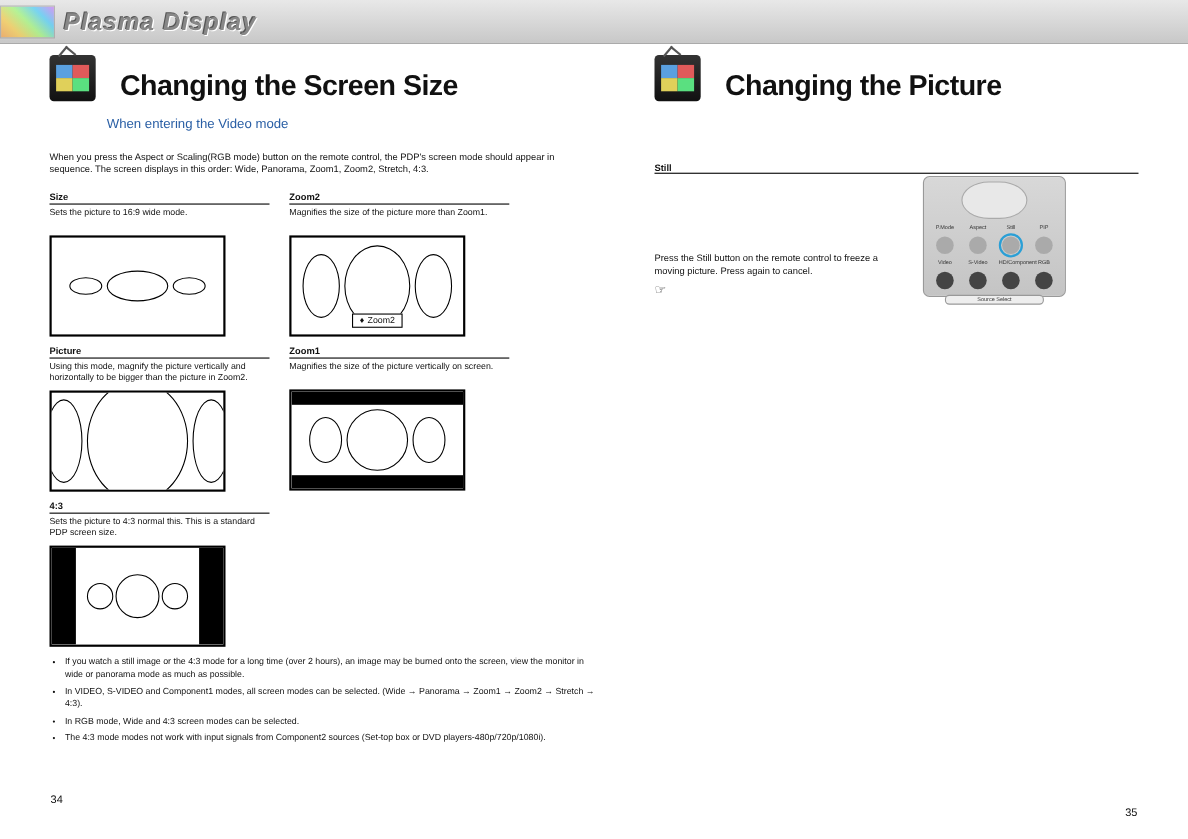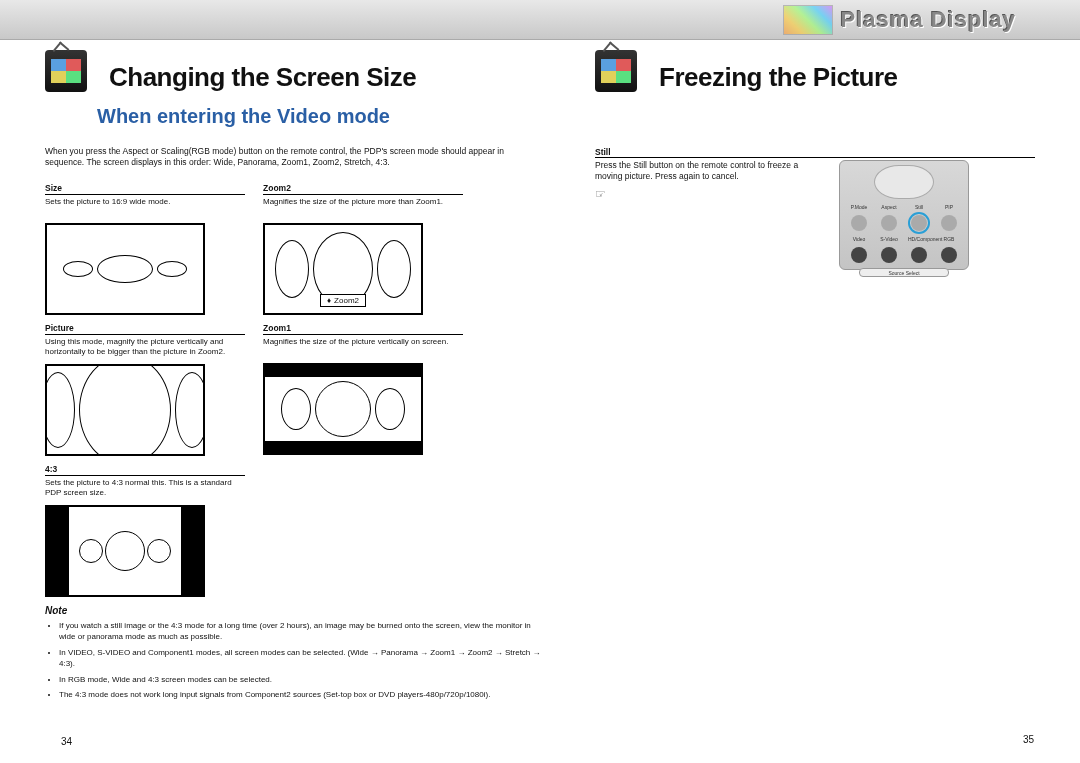--- a/index.html
+++ b/index.html
@@ -12,23 +12,23 @@
     width: 1080px;
     height: 763px;
     overflow: hidden;
   }
   .top-bar {
     height: 40px;
     background: linear-gradient(to bottom, #e8e8e8 0%, #d8d8d8 50%, #c8c8c8 100%);
     border-bottom: 1px solid #aaa;
     display: flex;
     align-items: center;
-    justify-content: flex-end;
-    padding-right: 64px;
+    padding-right: 92px;
     position: relative;
+    font-style: italic;
   }
   .logo-title {
     font-family: Arial, sans-serif;
     font-size: 22px;
     font-weight: bold;
     color: #888;
     text-shadow: 1px 1px 0 #fff, -1px -1px 0 #555;
     letter-spacing: 1px;
   }
   .logo-chip {
@@ -85,23 +85,23 @@
   .tv-screen div:nth-child(4){background:#5ae080;}
   h1.main-title {
     margin: 12px;
     font-family: Arial, sans-serif;
     font-size: 26px;
     font-weight: bold;
     letter-spacing: -0.5px;
   }
   .subtitle {
     color: #2a5fa5;
-    font-size: 20px;
+    font-size: 12px;
     margin: 12px 0 0 52px;
-    font-weight: bold;
+    font-weight: normal;
   }
   .intro {
     margin: 18px 0 0 0;
     font-size: 8.5px;
     line-height: 1.35;
   }
   .modes-grid {
     display: grid;
     grid-template-columns: 200px 200px;
     column-gap: 18px;
@@ -153,21 +153,21 @@
   }
   .note-block { margin-top: 8px; }
   .note-title { font-style: italic; font-weight: bold; font-size: 10px; }
   .note-list { margin: 4px 0 0 14px; padding:0; font-size:8px; line-height:1.45;}
   .note-list li { margin-bottom: 4px; }
   .still-head { margin-top: 42px; }
   .still-head h5 {
     margin:0 0 2px 0; font-size:8.5px; font-weight:bold;
     border-bottom:1px solid #000;
   }
-  .still-body { display:flex; gap:14px; align-items:flex-start; margin-top:2px;}
+  .still-body { display:flex; gap:14px; align-items:flex-end; margin-top:2px;}
   .still-text { font-size:8.5px; line-height:1.35; width:230px;}
   .hand-icon { font-size:12px; margin-top:4px; opacity:.8;}
   .remote {
     width: 130px; height: 110px;
     background: linear-gradient(#d8d8d8,#c4c4c4);
     border-radius: 6px;
     border:1px solid #999;
     padding:4px;
     font-size:5.5px;
     color:#333;
@@ -177,21 +177,21 @@
     width:60px;height:34px;margin:0 auto 4px;
     background:#e8e8e8;border-radius:50%/60%;border:1px solid #aaa;
     position:relative;
   }
   .remote-row { display:flex; justify-content:space-around; margin:5px 0;}
   .rbtn { width:16px;height:16px;border-radius:50%;background:#444;display:flex;align-items:center;justify-content:center;}
   .rbtn.lt{background:#aaa;}
   .rbtn.hl{outline:2px solid #2a9fd6; outline-offset:1px;}
   .remote-row span.lbl{font-size:5px;text-align:center;width:22px;}
   .source-bar{margin:4px auto 0;width:90px;height:9px;background:#eee;border:1px solid #999;border-radius:4px;text-align:center;font-size:5px;line-height:9px;}
-  .page-num-left { position:fixed; left:46px; bottom:16px; font-size:10px;margin-left:15px; }
+  .page-num-left { position:fixed; left:46px; bottom:30px; font-size:10px; }
   .page-num-right { position:fixed; right:46px; bottom:18px; font-size:10px; }
 </style>
 </head>
 <body>
 
 <div class="top-bar">
   <div class="logo-chip"></div>
   <div class="logo-title">Plasma Display</div>
 </div>
 
@@ -278,41 +278,40 @@
             <div class="ell" style="width:24px;height:24px;"></div>
             <div class="ell" style="width:40px;height:40px;"></div>
             <div class="ell" style="width:24px;height:24px;"></div>
           </div>
         </div>
       </div>
 
     </div>
 
     <div class="note-block">
-      <div class="note-title">Note</div>
       <ul class="note-list">
         <li>If you watch a still image or the 4:3 mode for a long time (over 2 hours), an image may be burned onto the screen, view the monitor in wide or panorama mode as much as possible.</li>
         <li>In VIDEO, S-VIDEO and Component1 modes, all screen modes can be selected. (Wide → Panorama → Zoom1 → Zoom2 → Stretch → 4:3).</li>
         <li>In RGB mode, Wide and 4:3 screen modes can be selected.</li>
-        <li>The 4:3 mode does not work long input signals from Component2 sources (Set-top box or DVD players-480p/720p/1080i).</li>
+        <li>The 4:3 mode modes not work with input signals from Component2 sources (Set-top box or DVD players-480p/720p/1080i).</li>
       </ul>
     </div>
   </div>
 
   <div class="right-col">
     <div class="section-head">
       <div class="tv-icon">
           <div class="tv-screen">
             <div></div>
             <div></div>
             <div></div>
             <div></div>
           </div>
         </div>
-      <h1 class="main-title">Freezing the Picture</h1>
+      <h1 class="main-title">Changing the Picture</h1>
     </div>
 
     <div class="still-head">
       <h5>Still</h5>
     </div>
     <div class="still-body">
       <div>
         <div class="still-text">Press the Still button on the remote control to freeze a moving picture. Press again to cancel.</div>
         <div class="hand-icon">☞</div>
       </div>

